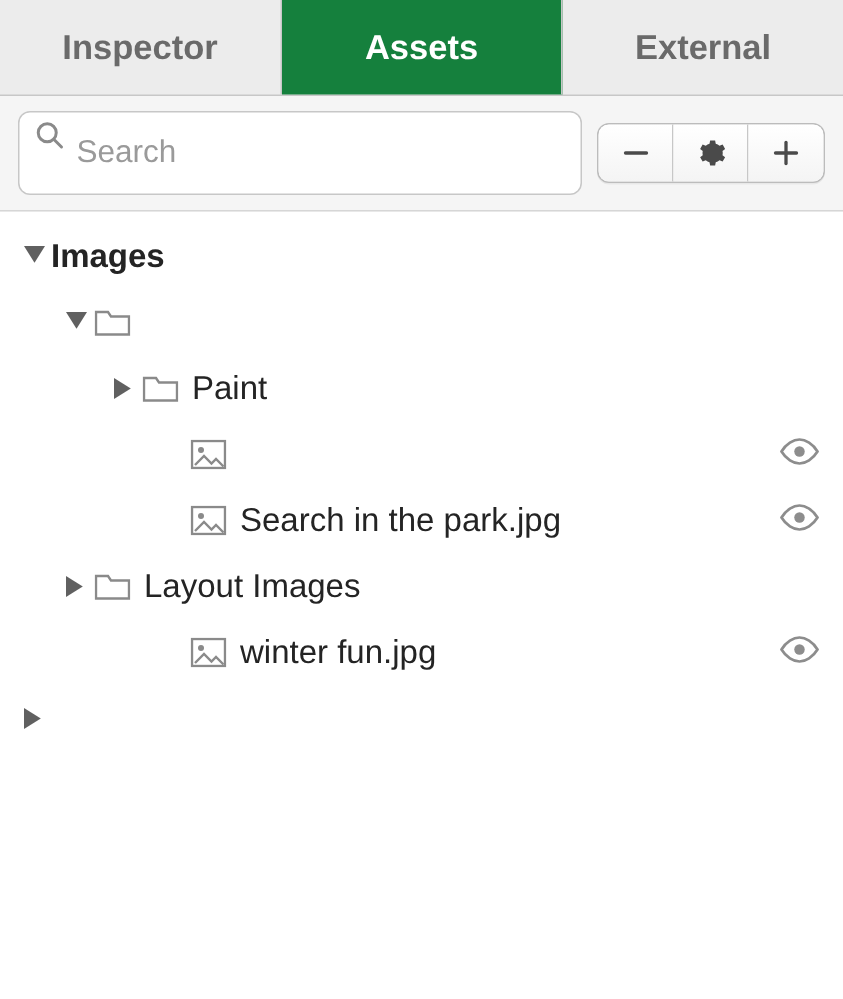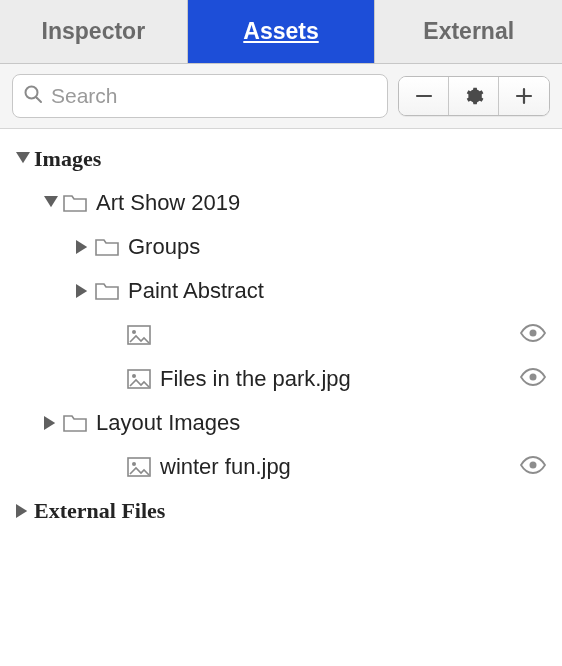--- a/index.html
+++ b/index.html
@@ -22,41 +22,39 @@
   align-items: center;
   justify-content: center;
   font-size: 23px;
   font-weight: 600;
   color: #6a6a6a;
   border-right: 1px solid #c7c7c7;
   cursor: pointer;
 }
 .tab:last-child { border-right: none; }
 .tab.active {
-  background: #1d4ed8;
+  background: #15803d;
   color: #ffffff;
-  text-decoration: underline;
 }
 .toolbar {
   display: flex;
   align-items: center;
   gap: 10px;
   padding: 10px 12px;
   background: #f5f5f5;
   border-bottom: 1px solid #d6d6d6;
 }
 .search-wrap {
   flex: 1;
   display: flex;
-  align-items: center;
   background: #ffffff;
   border: 1px solid #c7c7c7;
   border-radius: 8px;
   padding: 5px 10px;
-  height: 44px;
+  height: 56px;
 }
 .search-wrap input {
   flex: 1;
   border: none;
   outline: none;
   font-size: 21px;
   background: transparent;
   color: #333;
 }
 .search-wrap input::placeholder { color: #9a9a9a; }
@@ -109,21 +107,21 @@
   flex-shrink: 0;
   display: flex;
   align-items: center;
   justify-content: center;
 }
 .label {
   font-size: 22px;
   color: #242424;
   white-space: nowrap;
 }
-.label.bold { font-weight: 700; font-family: Liberation Serif, serif; }
+.label.bold { font-weight: 700; }
 .eye {
   margin-left: auto;
   color: #8d8d8d;
   cursor: pointer;
 }
 .ind0 { padding-left: 8px; }
 .ind1 { padding-left: 36px; }
 .ind2 { padding-left: 68px; }
 .ind3 { padding-left: 100px; }
 </style>
@@ -187,50 +185,36 @@
     <span class="disclosure">
       <svg width="14" height="14" viewBox="0 0 10 10">
           <polygon points="0,0 10,0 5,8" fill="currentColor"></polygon>
         </svg>
     </span>
     <span class="folder-icon">
       <svg width="24" height="20" viewBox="0 0 24 20">
           <path d="M1 3h8l2 3h12v12H1z" fill="none" stroke="#8a8a8a" stroke-width="1.6"></path>
         </svg>
     </span>
-    <span class="label">Art Show 2019</span>
   </div>
 
   <div class="row ind2">
     <span class="disclosure">
       <svg width="14" height="14" viewBox="0 0 10 10">
           <polygon points="0,0 8,5 0,10" fill="currentColor"></polygon>
         </svg>
     </span>
     <span class="folder-icon">
       <svg width="24" height="20" viewBox="0 0 24 20">
           <path d="M1 3h8l2 3h12v12H1z" fill="none" stroke="#8a8a8a" stroke-width="1.6"></path>
         </svg>
     </span>
-    <span class="label">Groups</span>
-  </div>
-
-  <div class="row ind2">
-    <span class="disclosure">
-      <svg width="14" height="14" viewBox="0 0 10 10">
-          <polygon points="0,0 8,5 0,10" fill="currentColor"></polygon>
-        </svg>
-    </span>
-    <span class="folder-icon">
-      <svg width="24" height="20" viewBox="0 0 24 20">
-          <path d="M1 3h8l2 3h12v12H1z" fill="none" stroke="#8a8a8a" stroke-width="1.6"></path>
-        </svg>
-    </span>
-    <span class="label">Paint Abstract</span>
-  </div>
+    <span class="label">Paint</span>
+  </div>
+
 
 
   <div class="row ind3">
     <span class="disclosure blank"></span>
     <span class="image-icon">
       <svg width="24" height="20" viewBox="0 0 24 20">
           <rect x="1" y="1" width="22" height="18" fill="none" stroke="#8a8a8a" stroke-width="1.6"></rect>
           <circle cx="7" cy="7" r="2" fill="#8a8a8a"></circle>
           <path d="M3 17l6-6 5 5 3-3 5 5" fill="none" stroke="#8a8a8a" stroke-width="1.6"></path>
         </svg>
@@ -245,21 +229,21 @@
 
   <div class="row ind3">
     <span class="disclosure blank"></span>
     <span class="image-icon">
       <svg width="24" height="20" viewBox="0 0 24 20">
           <rect x="1" y="1" width="22" height="18" fill="none" stroke="#8a8a8a" stroke-width="1.6"></rect>
           <circle cx="7" cy="7" r="2" fill="#8a8a8a"></circle>
           <path d="M3 17l6-6 5 5 3-3 5 5" fill="none" stroke="#8a8a8a" stroke-width="1.6"></path>
         </svg>
     </span>
-    <span class="label">Files in the park.jpg</span>
+    <span class="label">Search in the park.jpg</span>
     <span class="eye">
       <svg width="26" height="18" viewBox="0 0 26 18">
           <path d="M1 9c3-5 8-8 12-8s9 3 12 8c-3 5-8 8-12 8S4 14 1 9z" fill="none" stroke="currentColor" stroke-width="1.8"></path>
           <circle cx="13" cy="9" r="3.5" fill="currentColor"></circle>
         </svg>
     </span>
   </div>
 
   <div class="row ind1">
     <span class="disclosure">
@@ -292,16 +276,15 @@
         </svg>
     </span>
   </div>
 
   <div class="row ind0">
     <span class="disclosure">
       <svg width="14" height="14" viewBox="0 0 10 10">
           <polygon points="0,0 8,5 0,10" fill="currentColor"></polygon>
         </svg>
     </span>
-    <span class="label bold">External Files</span>
   </div>
 
 </div>
 
 </body></html>

